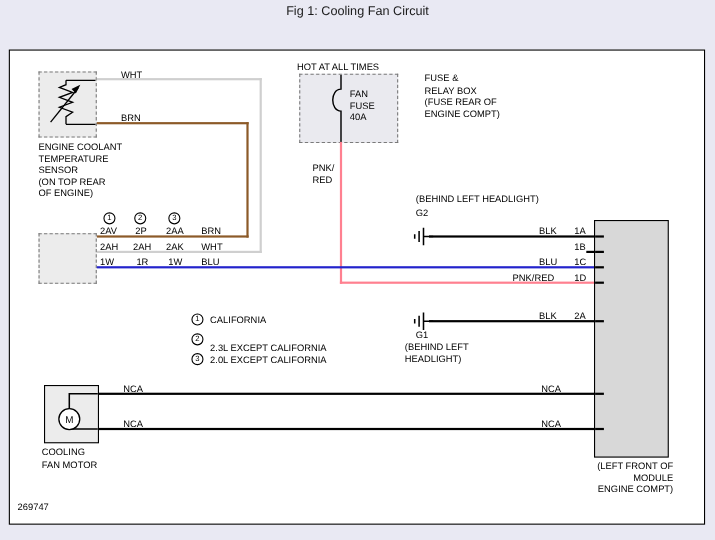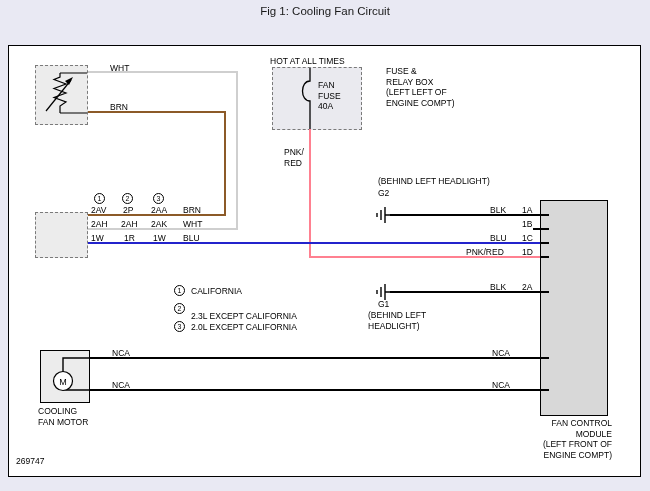--- a/index.html
+++ b/index.html
@@ -39,20 +39,27 @@
   <div class="dbox" style="left:35px; top:65px; width:53px; height:60px;">
     <svg width="51" height="58" viewBox="0 0 51 58">
       <path d="M24,7 H51 M24,47 H51" stroke="#000" stroke-width="1.2" fill="none"></path>
       <path d="M24,7 L24,11 L18,13.5 L30,18 L18,22.5 L30,27 L18,31.5 L30,36 L24,40 L24,47" stroke="#000" stroke-width="1.2" fill="none"></path>
       <path d="M10,45 L35,14" stroke="#000" stroke-width="1.2" fill="none"></path>
       <polygon points="37,11 29,15 33,19" fill="#000"></polygon>
     </svg>
   </div>
   <div class="lbl" style="left:110px; top:63px;">WHT</div>
   <div class="lbl" style="left:110px; top:102px;">BRN</div>
+  <div class="lbl" style="left:35px; top:128px;">
+    <div>ENGINE COOLANT</div>
+    <div>TEMPERATURE</div>
+    <div>SENSOR</div>
+    <div>(ON TOP REAR</div>
+    <div>OF ENGINE)</div>
+  </div>
 
   <div class="hw c-wht" style="left:88px; top:71px; width:150px;"></div>
   <div class="vw c-wht" style="left:236px; top:71px; height:159px;"></div>
   <div class="hw c-wht" style="left:88px; top:228px; width:150px;"></div>
 
   <div class="hw c-brn" style="left:88px; top:111px; width:138px;"></div>
   <div class="vw c-brn" style="left:224px; top:111px; height:105px;"></div>
   <div class="hw c-brn" style="left:88px; top:214px; width:138px;"></div>
 
   <div class="lbl" style="left:270px; top:56px;">HOT AT ALL TIMES</div>
@@ -62,21 +69,21 @@
     </svg>
   </div>
   <div class="lbl" style="left:318px; top:80px;">
     <div>FAN</div>
     <div>FUSE</div>
     <div>40A</div>
   </div>
   <div class="lbl" style="left:370px; top:66px;margin-left:16px;">
     <div>FUSE &amp;</div>
     <div>RELAY BOX</div>
-    <div>(LEFT LEFT OF</div>
+    <div>(FUSE REAR OF</div>
     <div>ENGINE COMPT)</div>
   </div>
   <div class="lbl" style="left:284px; top:147px;">
     <div>PNK/</div>
     <div>RED</div>
   </div>
 
   <div class="vw c-pnk" style="left:309px; top:129px; height:129px;"></div>
   <div class="hw c-pnk" style="left:309px; top:256px; width:231px;"></div>
 
@@ -140,23 +147,22 @@
 
   <div class="hw c-blk thin" style="left:541px; top:214px; width:8px;"></div>
   <div class="hw c-blk thin" style="left:541px; top:228px; width:8px;"></div>
   <div class="hw c-blk thin" style="left:541px; top:242px; width:8px;"></div>
   <div class="hw c-blk thin" style="left:541px; top:256px; width:8px;"></div>
   <div class="hw c-blk thin" style="left:541px; top:291px; width:8px;"></div>
   <div class="hw c-blk thin" style="left:541px; top:357px; width:8px;"></div>
   <div class="hw c-blk thin" style="left:541px; top:389px; width:8px;"></div>
 
   <div class="lbl right" style="left:450px; top:418px; width:162px;">
-    <div>FAN CONTROL</div>
+    <div>(LEFT FRONT OF</div>
     <div>MODULE</div>
-    <div>(LEFT FRONT OF</div>
     <div>ENGINE COMPT)</div>
   </div>
 
   <div class="sbox" style="left:40px; top:350px; width:50px; height:53px;">
     <svg width="48" height="51" viewBox="0 0 48 51">
       <path d="M22,21 V7 H48 M22,39 H48" stroke="#000" stroke-width="1.4" fill="none"></path>
       <circle cx="22" cy="30" r="9.5" stroke="#000" stroke-width="1.2" fill="#ffffff"></circle>
       <text x="22" y="33.5" text-anchor="middle" font-size="9" font-family="Liberation Sans, sans-serif">M</text>
     </svg>
   </div>

